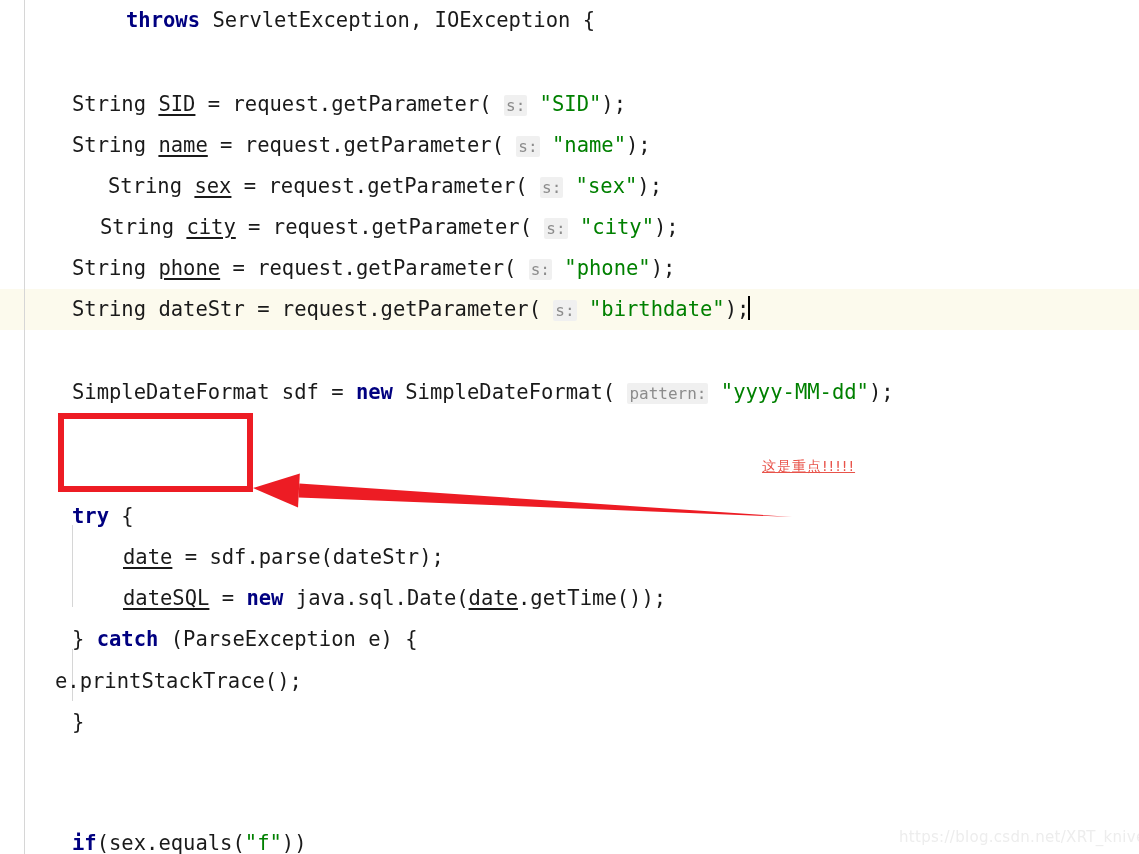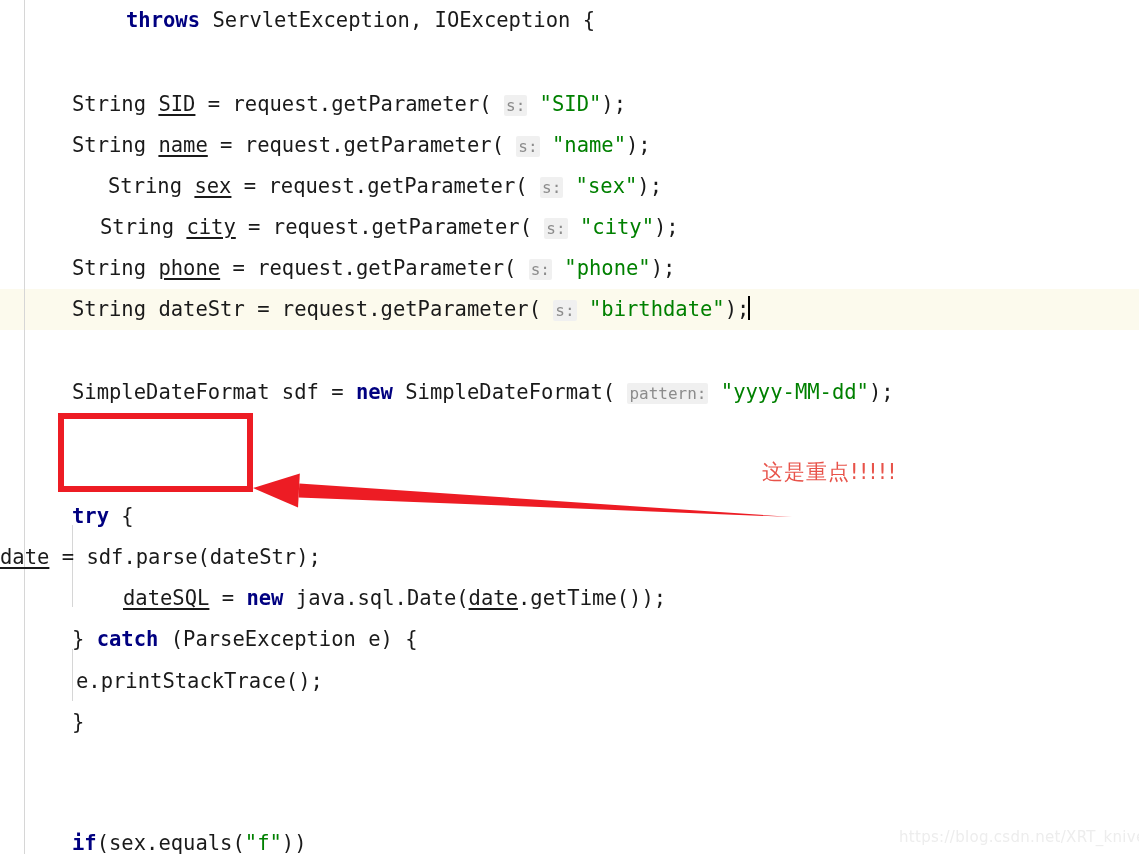--- a/index.html
+++ b/index.html
@@ -83,23 +83,24 @@
     position: absolute;
     left: 0;
     top: 0;
     pointer-events: none;
   }
 
   .annot-text {
     position: absolute;
     white-space: pre;
     font-family: "DejaVu Sans", "Liberation Sans", sans-serif;
-    font-size: 21px;
+    font-size: 14px;
     color: #e8534a;
     letter-spacing: 1px;
+    text-decoration: underline;
   }
 
   
   .watermark {
     position: absolute;
     white-space: pre;
     font-family: "DejaVu Sans", "Liberation Sans", sans-serif;
     font-size: 15px;
     color: #ededed;
     letter-spacing: 0.3px;
@@ -117,24 +118,24 @@
       <div class="indent-guide" style="left: 72px; top: 649px; height: 52px; background: rgb(214, 214, 214);"></div>
       <div class="code-line" style="top: 0px; padding-left: 126px;"><span class="tok-kw">throws</span><span class="tok-plain"> ServletException, IOException {</span></div>
       <div class="code-line" style="top: 84px; padding-left: 72px;"><span class="tok-plain">String </span><span class="tok-field">SID</span><span class="tok-plain"> = request.getParameter(</span><span class="tok-plain"> </span><span class="tok-hint">s:</span><span class="tok-plain"> </span><span class="tok-str">"SID"</span><span class="tok-plain">);</span></div>
       <div class="code-line" style="top: 125px; padding-left: 72px;"><span class="tok-plain">String </span><span class="tok-field">name</span><span class="tok-plain"> = request.getParameter(</span><span class="tok-plain"> </span><span class="tok-hint">s:</span><span class="tok-plain"> </span><span class="tok-str">"name"</span><span class="tok-plain">);</span></div>
       <div class="code-line" style="top: 166px; padding-left: 108px;"><span class="tok-plain">String </span><span class="tok-field">sex</span><span class="tok-plain"> = request.getParameter(</span><span class="tok-plain"> </span><span class="tok-hint">s:</span><span class="tok-plain"> </span><span class="tok-str">"sex"</span><span class="tok-plain">);</span></div>
       <div class="code-line" style="top: 207px; padding-left: 100px;"><span class="tok-plain">String </span><span class="tok-field">city</span><span class="tok-plain"> = request.getParameter(</span><span class="tok-plain"> </span><span class="tok-hint">s:</span><span class="tok-plain"> </span><span class="tok-str">"city"</span><span class="tok-plain">);</span></div>
       <div class="code-line" style="top: 248px; padding-left: 72px;"><span class="tok-plain">String </span><span class="tok-field">phone</span><span class="tok-plain"> = request.getParameter(</span><span class="tok-plain"> </span><span class="tok-hint">s:</span><span class="tok-plain"> </span><span class="tok-str">"phone"</span><span class="tok-plain">);</span></div>
       <div class="code-line" style="top: 289px; padding-left: 72px;"><span class="tok-plain">String dateStr = request.getParameter(</span><span class="tok-plain"> </span><span class="tok-hint">s:</span><span class="tok-plain"> </span><span class="tok-str">"birthdate"</span><span class="tok-plain">);</span><span class="text-caret"></span></div>
       <div class="code-line" style="top: 372px; padding-left: 72px;"><span class="tok-plain">SimpleDateFormat sdf = </span><span class="tok-kw">new</span><span class="tok-plain"> SimpleDateFormat(</span><span class="tok-plain"> </span><span class="tok-hint">pattern:</span><span class="tok-plain"> </span><span class="tok-str">"yyyy-MM-dd"</span><span class="tok-plain">);</span></div>
       <div class="code-line" style="top: 496px; padding-left: 72px;"><span class="tok-kw">try</span><span class="tok-plain"> {</span></div>
-      <div class="code-line" style="top: 537px; "><span class="tok-field">date</span><span class="tok-plain"> = sdf.parse(dateStr);</span></div>
+      <div class="code-line" style="top: 537px; padding-left: 123px;"><span class="tok-field">date</span><span class="tok-plain"> = sdf.parse(dateStr);</span></div>
       <div class="code-line" style="top: 578px; padding-left: 123px;"><span class="tok-field">dateSQL</span><span class="tok-plain"> = </span><span class="tok-kw">new</span><span class="tok-plain"> java.sql.Date(</span><span class="tok-field">date</span><span class="tok-plain">.getTime());</span></div>
       <div class="code-line" style="top: 619px; padding-left: 72px;"><span class="tok-plain">} </span><span class="tok-kw">catch</span><span class="tok-plain"> (ParseException e) {</span></div>
-      <div class="code-line" style="top: 661px; padding-left: 76px;"><span class="tok-plain">e.printStackTrace();</span></div>
+      <div class="code-line" style="top: 661px; padding-left: 55px;"><span class="tok-plain">e.printStackTrace();</span></div>
       <div class="code-line" style="top: 702px; padding-left: 72px;"><span class="tok-plain">}</span></div>
       <div class="code-line" style="top: 823px; padding-left: 72px;"><span class="tok-kw">if</span><span class="tok-plain">(sex.equals(</span><span class="tok-str">"f"</span><span class="tok-plain">))</span></div>
     </div>
 
   <div class="annot-box" id="annot-box" style="left: 58px; top: 413px; width: 195px; height: 79px; border-color: rgb(237, 28, 36);"></div>
 
   <svg class="annot-arrow" id="annot-arrow" width="1139" height="854">
       <polygon points="298.5574843871745,497.4612692759668 299.3096432526616,483.4814889829483 792,517" fill="#ed1c24"></polygon>
       <polygon points="253,488 298.02022805468374,507.4468266281229 299.84689958515236,473.4959316307922" fill="#ed1c24"></polygon>
     </svg>

